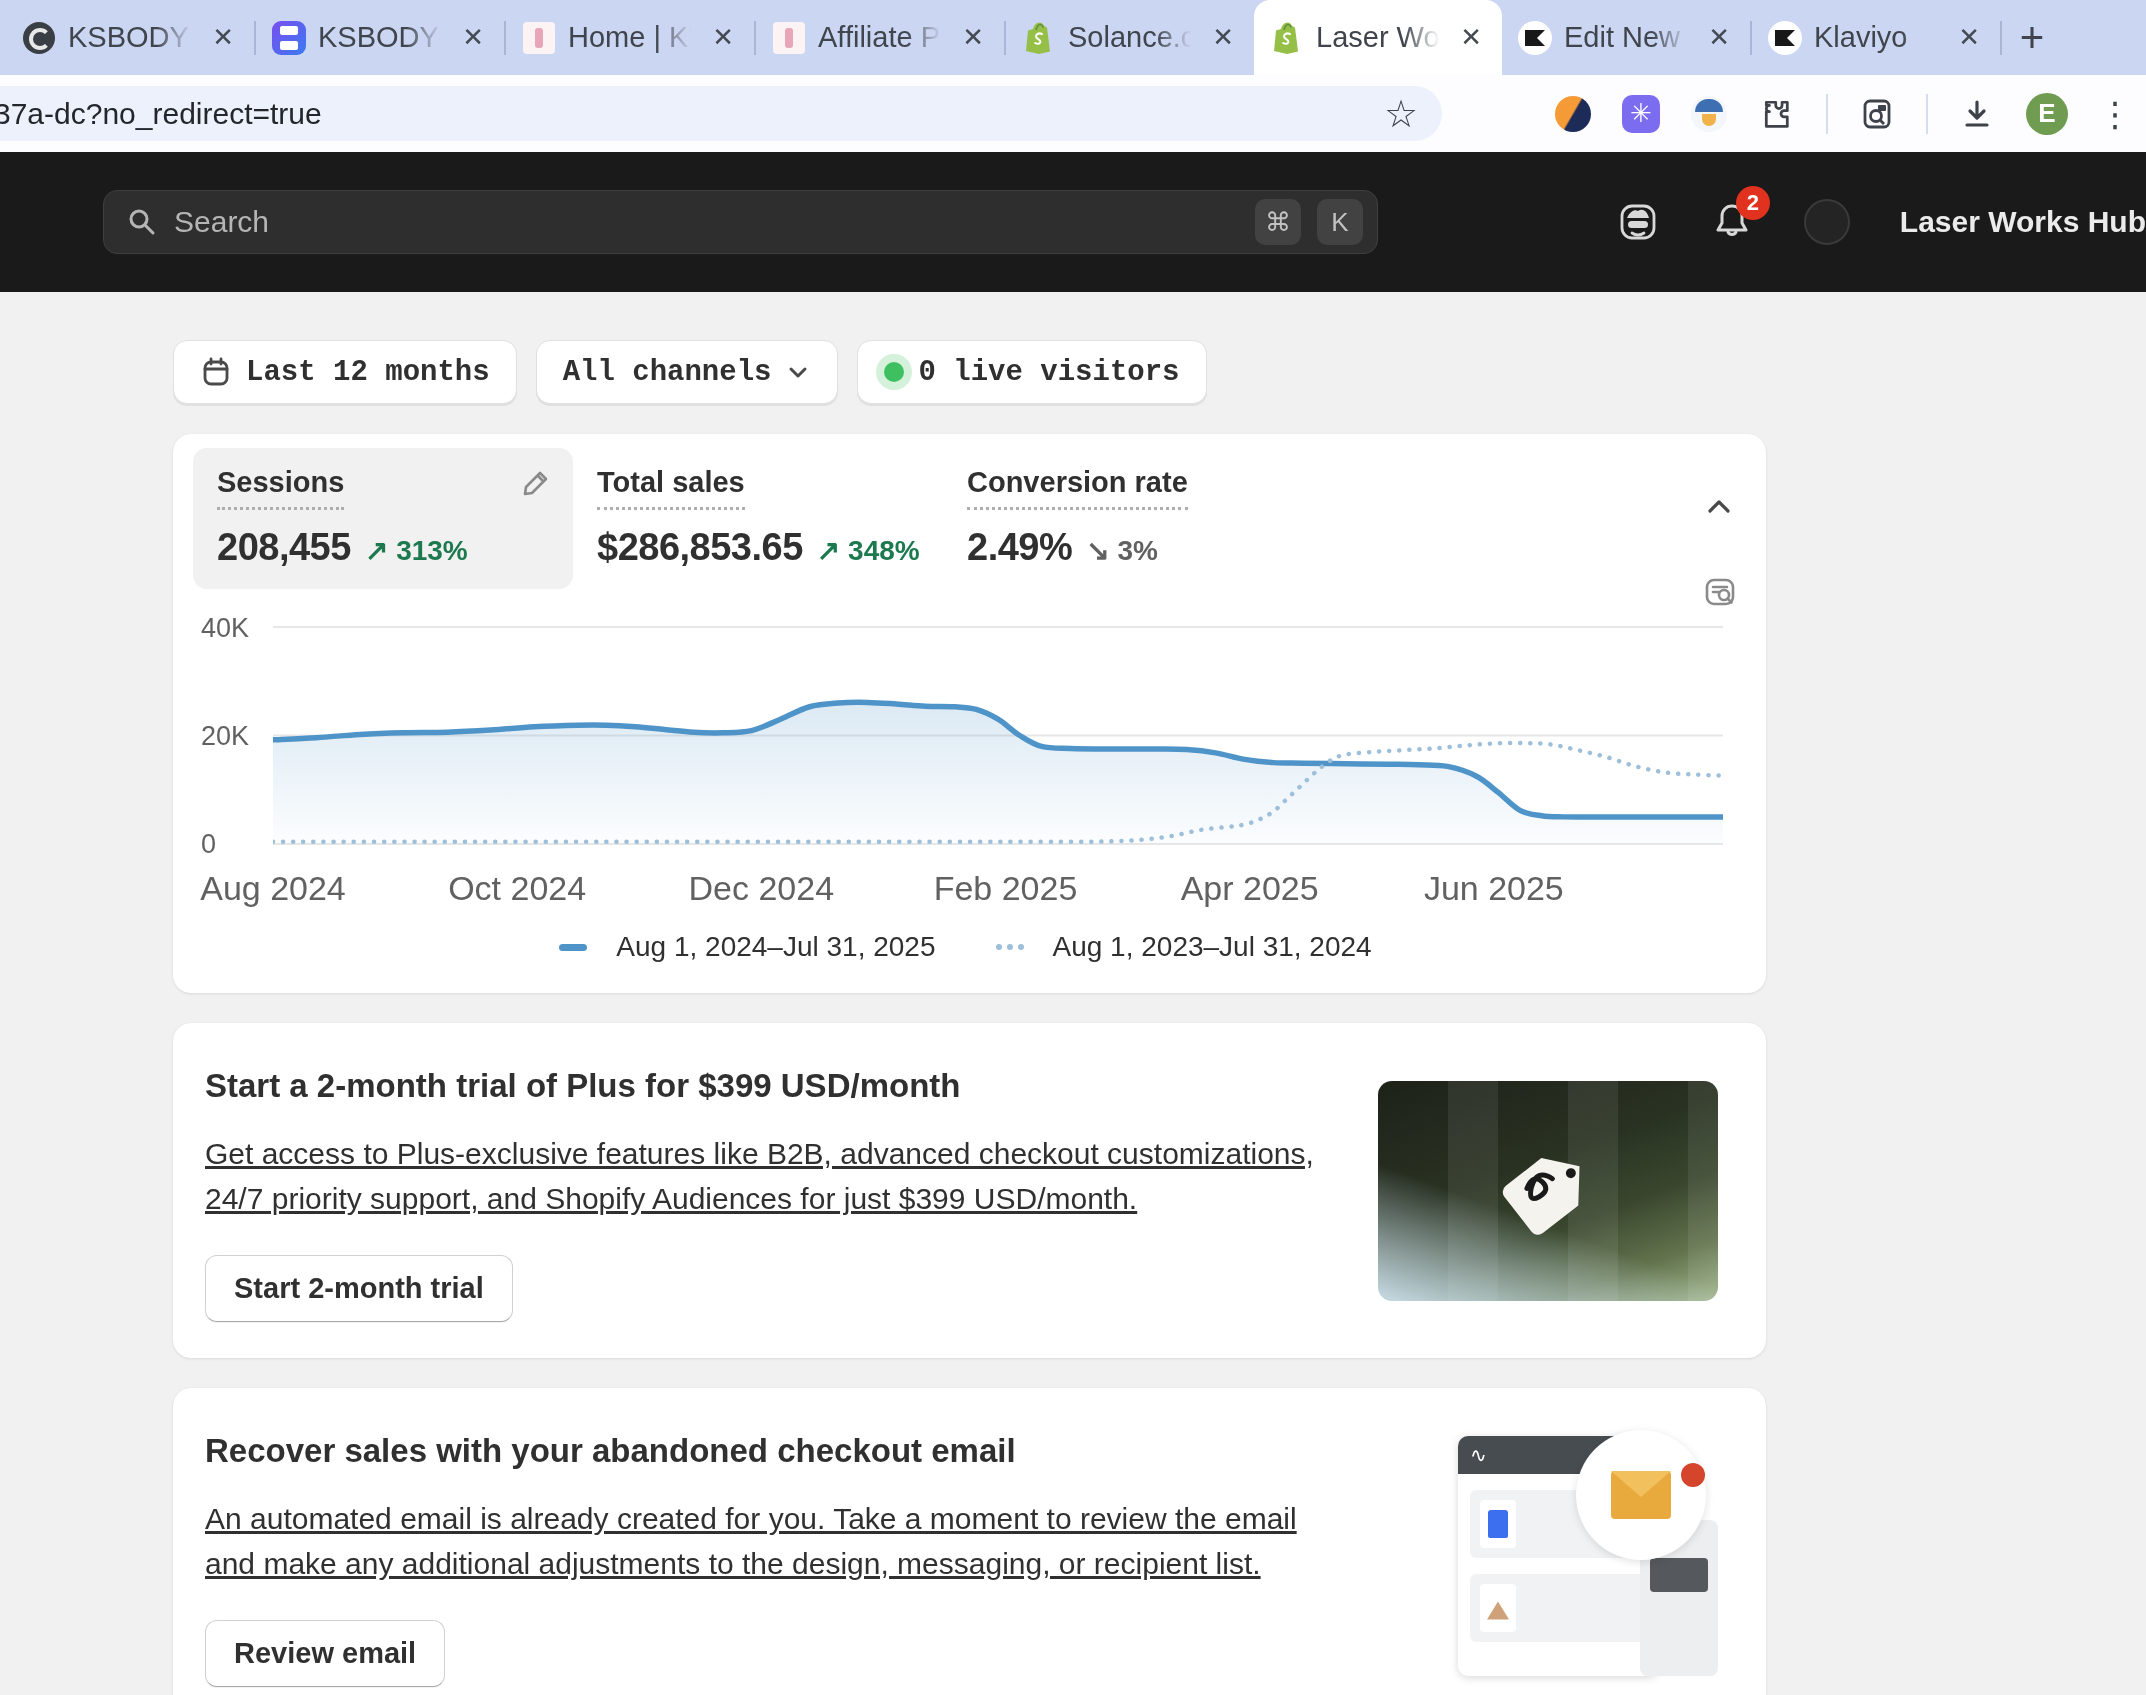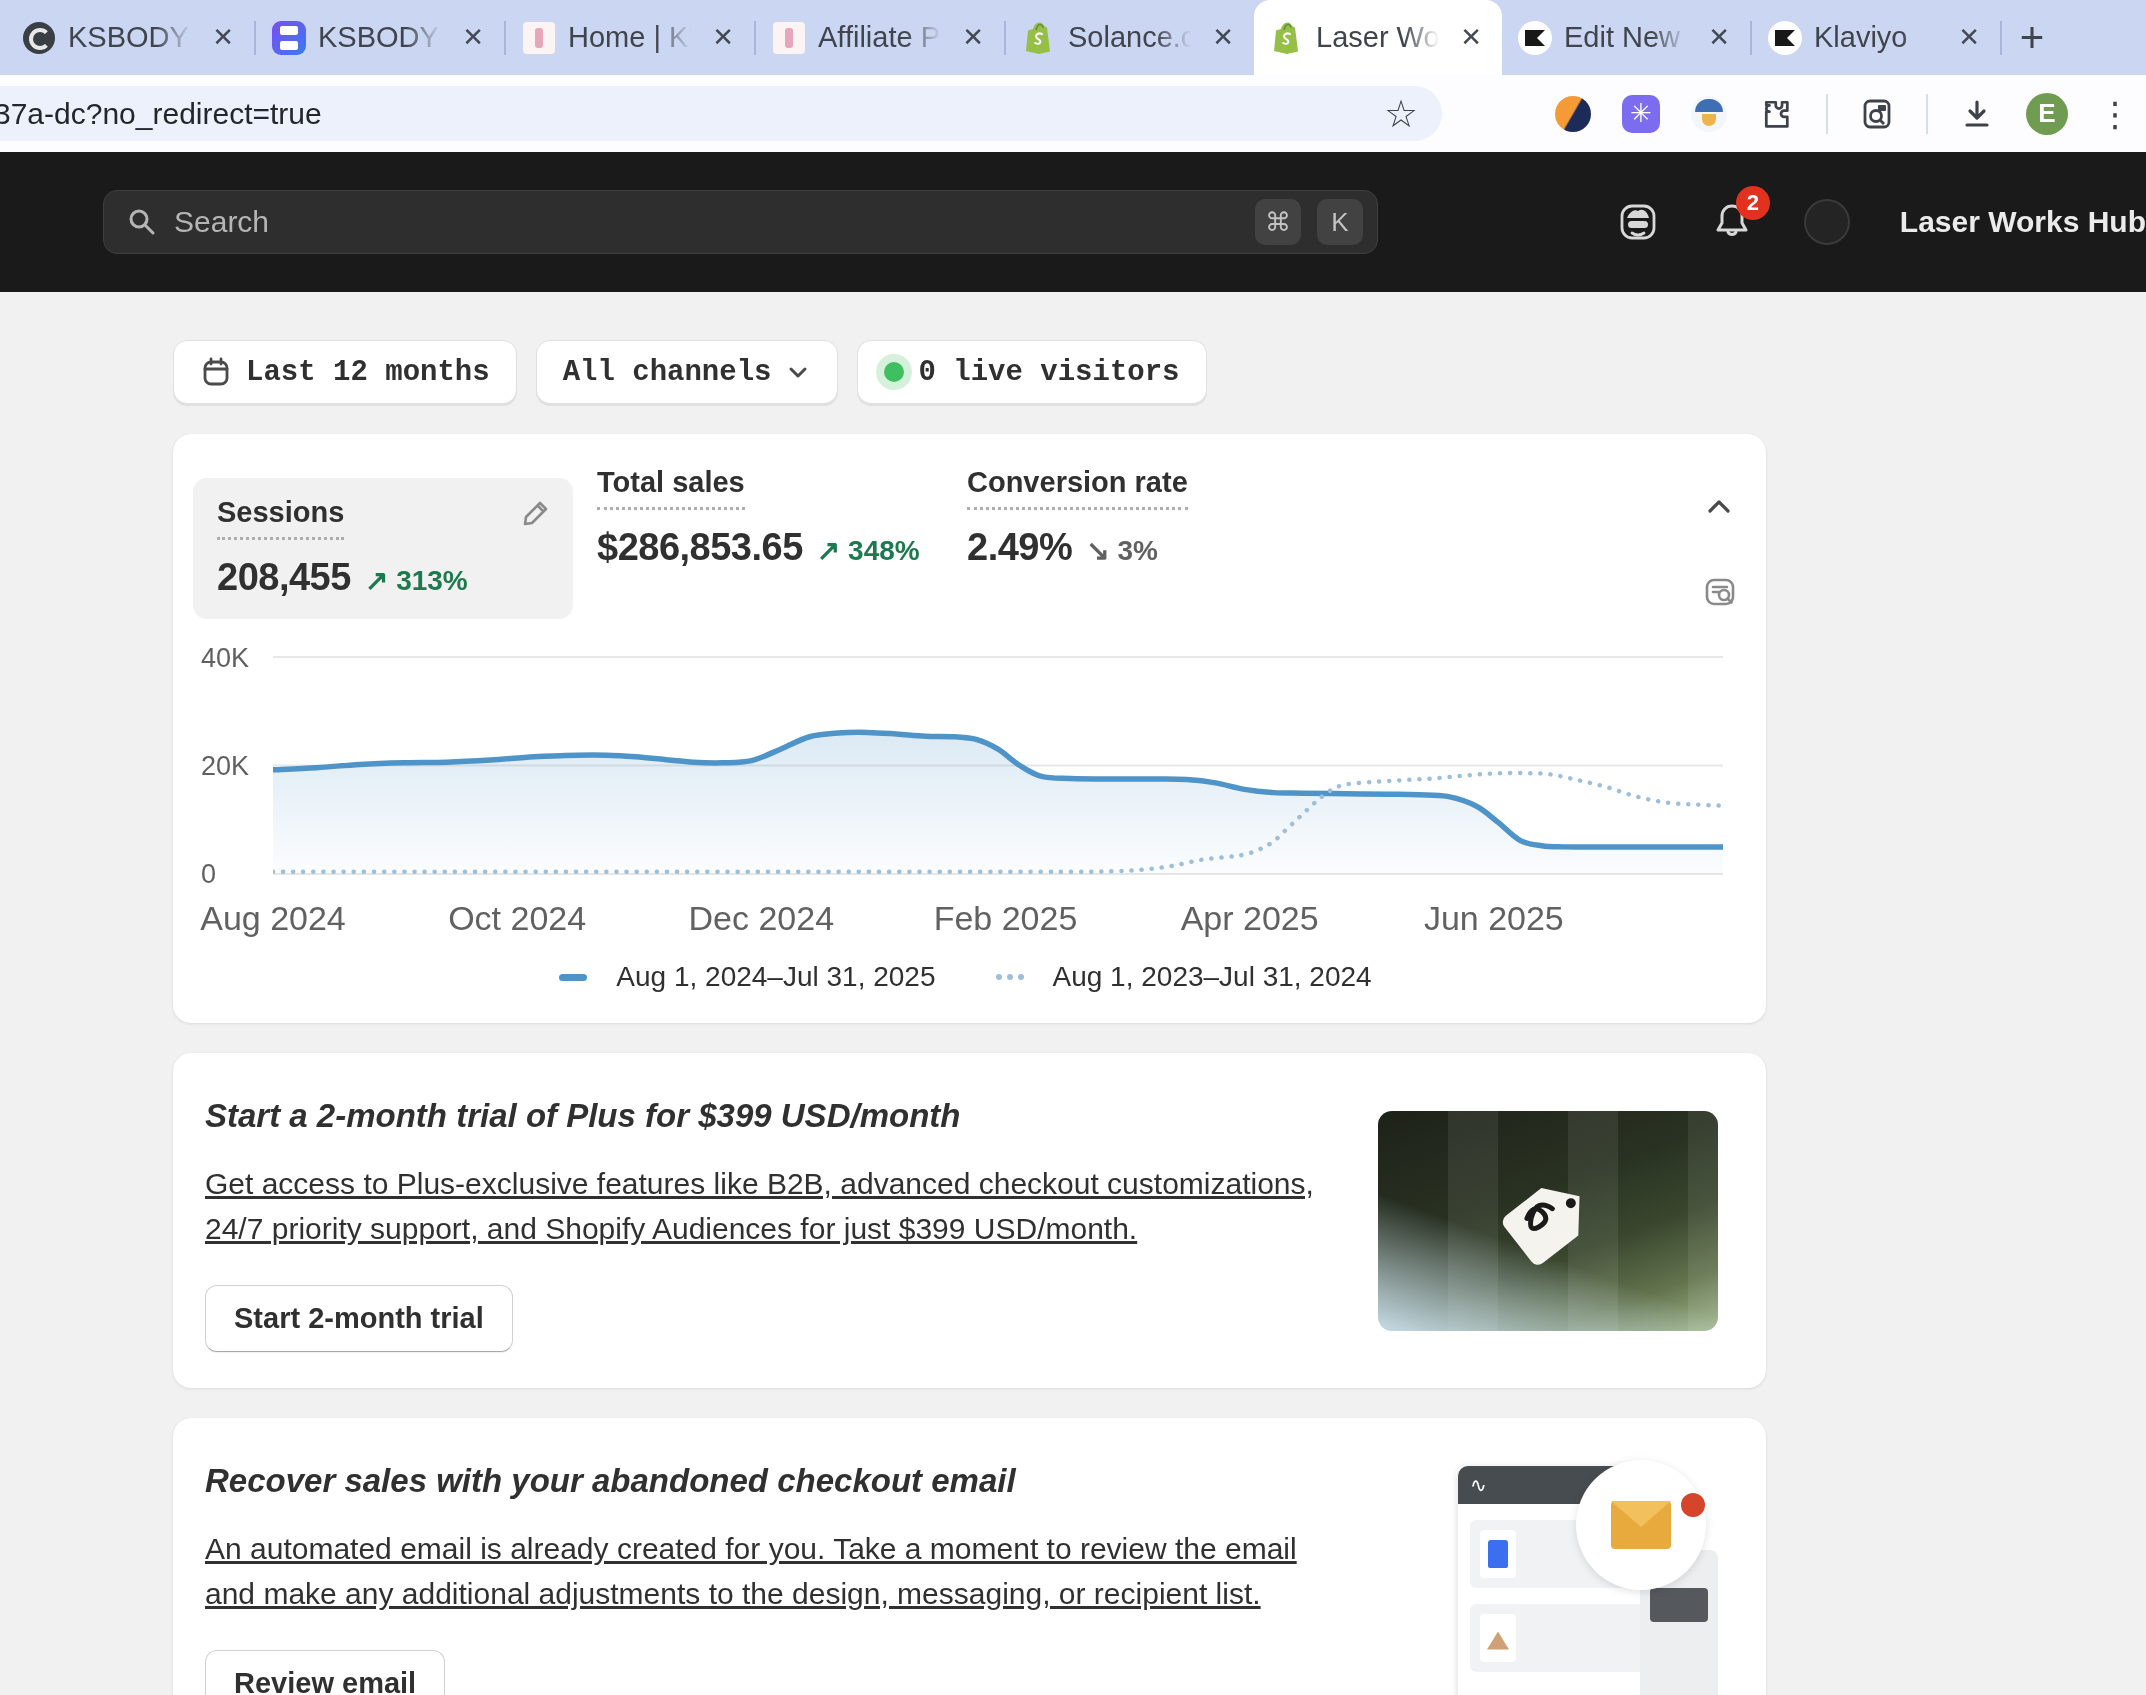--- a/index.html
+++ b/index.html
@@ -90,21 +90,21 @@
   }
   .livedot{ width:20px;height:20px;border-radius:50%;background:#3fc060;box-shadow:0 0 0 8px rgba(63,192,96,0.22); }
   .card{
     background:#fff; border-radius:18px; margin-top:30px;
     box-shadow:0 1px 3px rgba(26,26,26,0.10), 0 0 1px rgba(0,0,0,0.06);
   }
   
   .an-card{ padding:14px 28px 30px 20px; position:relative; }
   .metrics{ display:flex; }
   .metric{ padding-top:18px; }
-  .m-sel{ background:#f1f1f1; border-radius:14px; padding:18px 24px 20px 24px; width:380px; position:relative;margin-top:30px; }
+  .m-sel{ background:#f1f1f1; border-radius:14px; padding:18px 24px 20px 24px; width:380px; position:relative; }
   .m0box{ width:404px; }
   .m1{ width:370px; } .m2{ width:365px; } .m3{ flex:1; }
   .mlabel{ font-size:29px; font-weight:600; color:#303030; display:inline-block; border-bottom:3px dotted #adadad; padding-bottom:8px; }
   .mvalrow{ margin-top:16px; display:flex; align-items:baseline; gap:14px; }
   .mval{ font-size:38px; font-weight:600; letter-spacing:-0.5px; }
   .mdelta{ font-size:28px; font-weight:600; color:#1d7a4f; }
   .mdelta.down{ color:#616161; }
   .pencil{ position:absolute; right:22px; top:20px; }
   .collapse-btn{ position:absolute; right:30px; top:56px; }
   .viewreport{ position:absolute; right:28px; top:140px; }
@@ -113,21 +113,21 @@
   .ylab.y0{ top:-4px; } .ylab.y1{ top:104px; } .ylab.y2{ top:212px; }
   .xlab{ position:absolute; top:252px; transform:translateX(-50%); font-size:34px; color:#616161; white-space:nowrap; }
   .legend{ display:flex; justify-content:center; gap:60px; margin-top:74px; align-items:center; }
   .litem{ display:flex; align-items:center; gap:29px; font-size:28px; color:#303030; }
   .ldash{ width:28px; height:7px; border-radius:4px; background:#4f94c9; }
   .ldots{ display:flex; gap:5px; }
   .ldots i{ width:6px;height:6px;border-radius:50%;background:#9dbfda; }
   
   .promo{ display:flex; align-items:stretch; padding:36px 48px 36px 32px; gap:40px; }
   .promo .ptext{ flex:1; padding-top:8px; }
-  .ptitle{ font-size:33px; font-weight:600; color:#303030;font-style:italic; }
+  .ptitle{ font-size:33px; font-weight:600; color:#303030; }
   .pbody{ font-size:30px; color:#303030; line-height:1.5; margin-top:26px; max-width:1120px;text-decoration:underline; }
   .pbtn{
     display:inline-block; margin-top:34px; background:#fff;
     border:1px solid #d0d0d0; border-bottom-color:#a8a8a8; border-radius:12px;
     font-size:29px; font-weight:700; color:#303030; padding:16px 28px;
     box-shadow:0 1px 0 rgba(0,0,0,0.05); cursor:pointer;
   }
   .tagimg{
     width:340px; height:220px; border-radius:14px; align-self:center;
     background:

